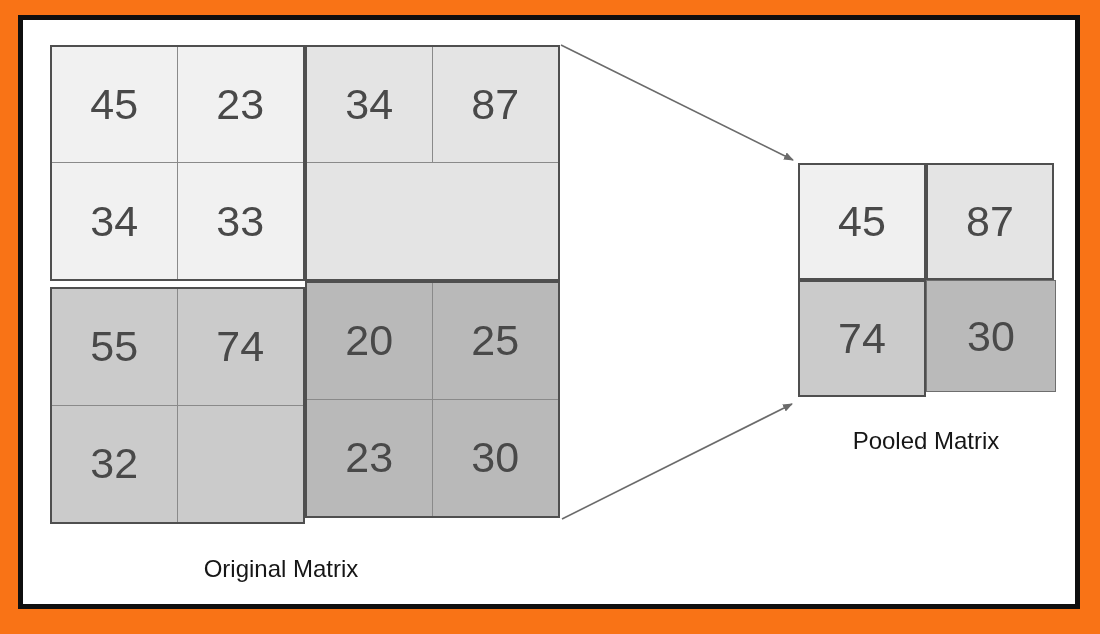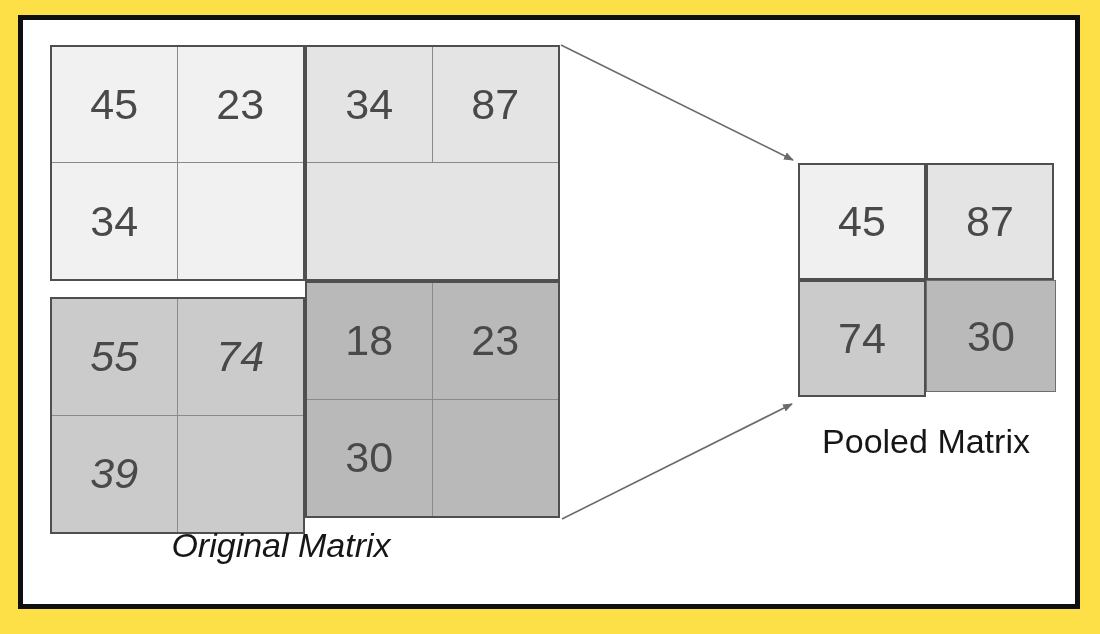--- a/index.html
+++ b/index.html
@@ -1,39 +1,39 @@
 <!DOCTYPE html>
 <html><head>
 <meta charset="utf-8">
 <style>
   html,body{margin:0;padding:0;background:#ffffff;}
   #canvas{
     position:relative;
     width:1100px;height:634px;
-    background:#fde047;
+    background:#f97316;
     font-family:"Liberation Sans", sans-serif;
     overflow:hidden;
   }
   
   .frame{
     position:absolute;left:18px;top:15px;width:1062px;height:594px;
     border:5px solid #0f0f0f;box-sizing:border-box;background:#ffffff;
   }
   
   .orig-matrix{position:absolute;left:50px;top:45px;width:510px;height:473px;}
   .quad{
     position:absolute;box-sizing:border-box;
     border:2px solid #4f4f4f;
     display:grid;
     grid-template-columns:1fr 1fr;
     grid-template-rows:1fr 1fr;
   }
   .q-tl{left:0;top:0;width:255px;height:236px;background:#f1f1f1;}
   .q-tr{left:255px;top:0;width:255px;height:236px;background:#e4e4e4;}
-  .q-bl{left:0;top:252px;width:255px;height:237px;background:#cbcbcb;font-style:italic;}
+  .q-bl{left:0;top:242px;width:255px;height:237px;background:#cbcbcb;}
   .q-br{left:255px;top:236px;width:255px;height:237px;background:#b9b9b9;}
   .cell{
     display:flex;align-items:center;justify-content:center;
     font-size:43px;color:#494949;box-sizing:border-box;
   }
   .quad .cell:nth-child(odd){border-right:1.5px solid #8a8a8a;}
   .quad .cell:nth-child(-n+2){border-bottom:1.5px solid #8a8a8a;}
   
   .pooled-matrix{position:absolute;left:798px;top:163px;width:256px;height:234px;}
   .pcell{
@@ -43,55 +43,57 @@
     font-size:43px;color:#494949;
   }
   .p45{left:0;top:0;width:128px;height:117px;background:#f0f0f0;}
   .p87{left:128px;top:0;width:128px;height:117px;background:#e4e4e4;}
   .p74{left:0;top:117px;width:128px;height:117px;background:#cbcbcb;}
   
   .p30{left:128px;top:117px;width:130px;height:112px;background:#bababa;border:1.5px solid #6e6e6e;}
   
   .diagram-label{
     position:absolute;text-align:center;
-    font-size:34px;line-height:40px;color:#161616;white-space:nowrap;
+    font-size:24px;line-height:40px;color:#161616;white-space:nowrap;
   }
-  .orig-label{left:26px;top:525px;width:510px;font-style:italic;}
+  .orig-label{left:26px;top:549px;width:510px;}
   .pooled-label{left:798px;top:421px;width:256px;}
   
   .arrow-layer{position:absolute;left:0;top:0;width:1100px;height:634px;pointer-events:none;}
 </style>
 </head>
 <body>
 
 <div id="canvas">
 
   <div class="frame"></div>
 
   <div class="orig-matrix">
 
     <div class="quad q-tl">
       <div class="cell">45</div>
       <div class="cell">23</div>
       <div class="cell">34</div>
+      <div class="cell">33</div>
     </div>
 
     <div class="quad q-tr">
       <div class="cell">34</div>
       <div class="cell">87</div>
     </div>
 
     <div class="quad q-bl">
       <div class="cell">55</div>
       <div class="cell">74</div>
-      <div class="cell">39</div>
+      <div class="cell">32</div>
     </div>
 
     <div class="quad q-br">
-      <div class="cell">18</div>
+      <div class="cell">20</div>
+      <div class="cell">25</div>
       <div class="cell">23</div>
       <div class="cell">30</div>
     </div>
 
   </div>
 
   <div class="diagram-label orig-label">Original Matrix</div>
 
   <div class="pooled-matrix">
     <div class="pcell p45">45</div>

